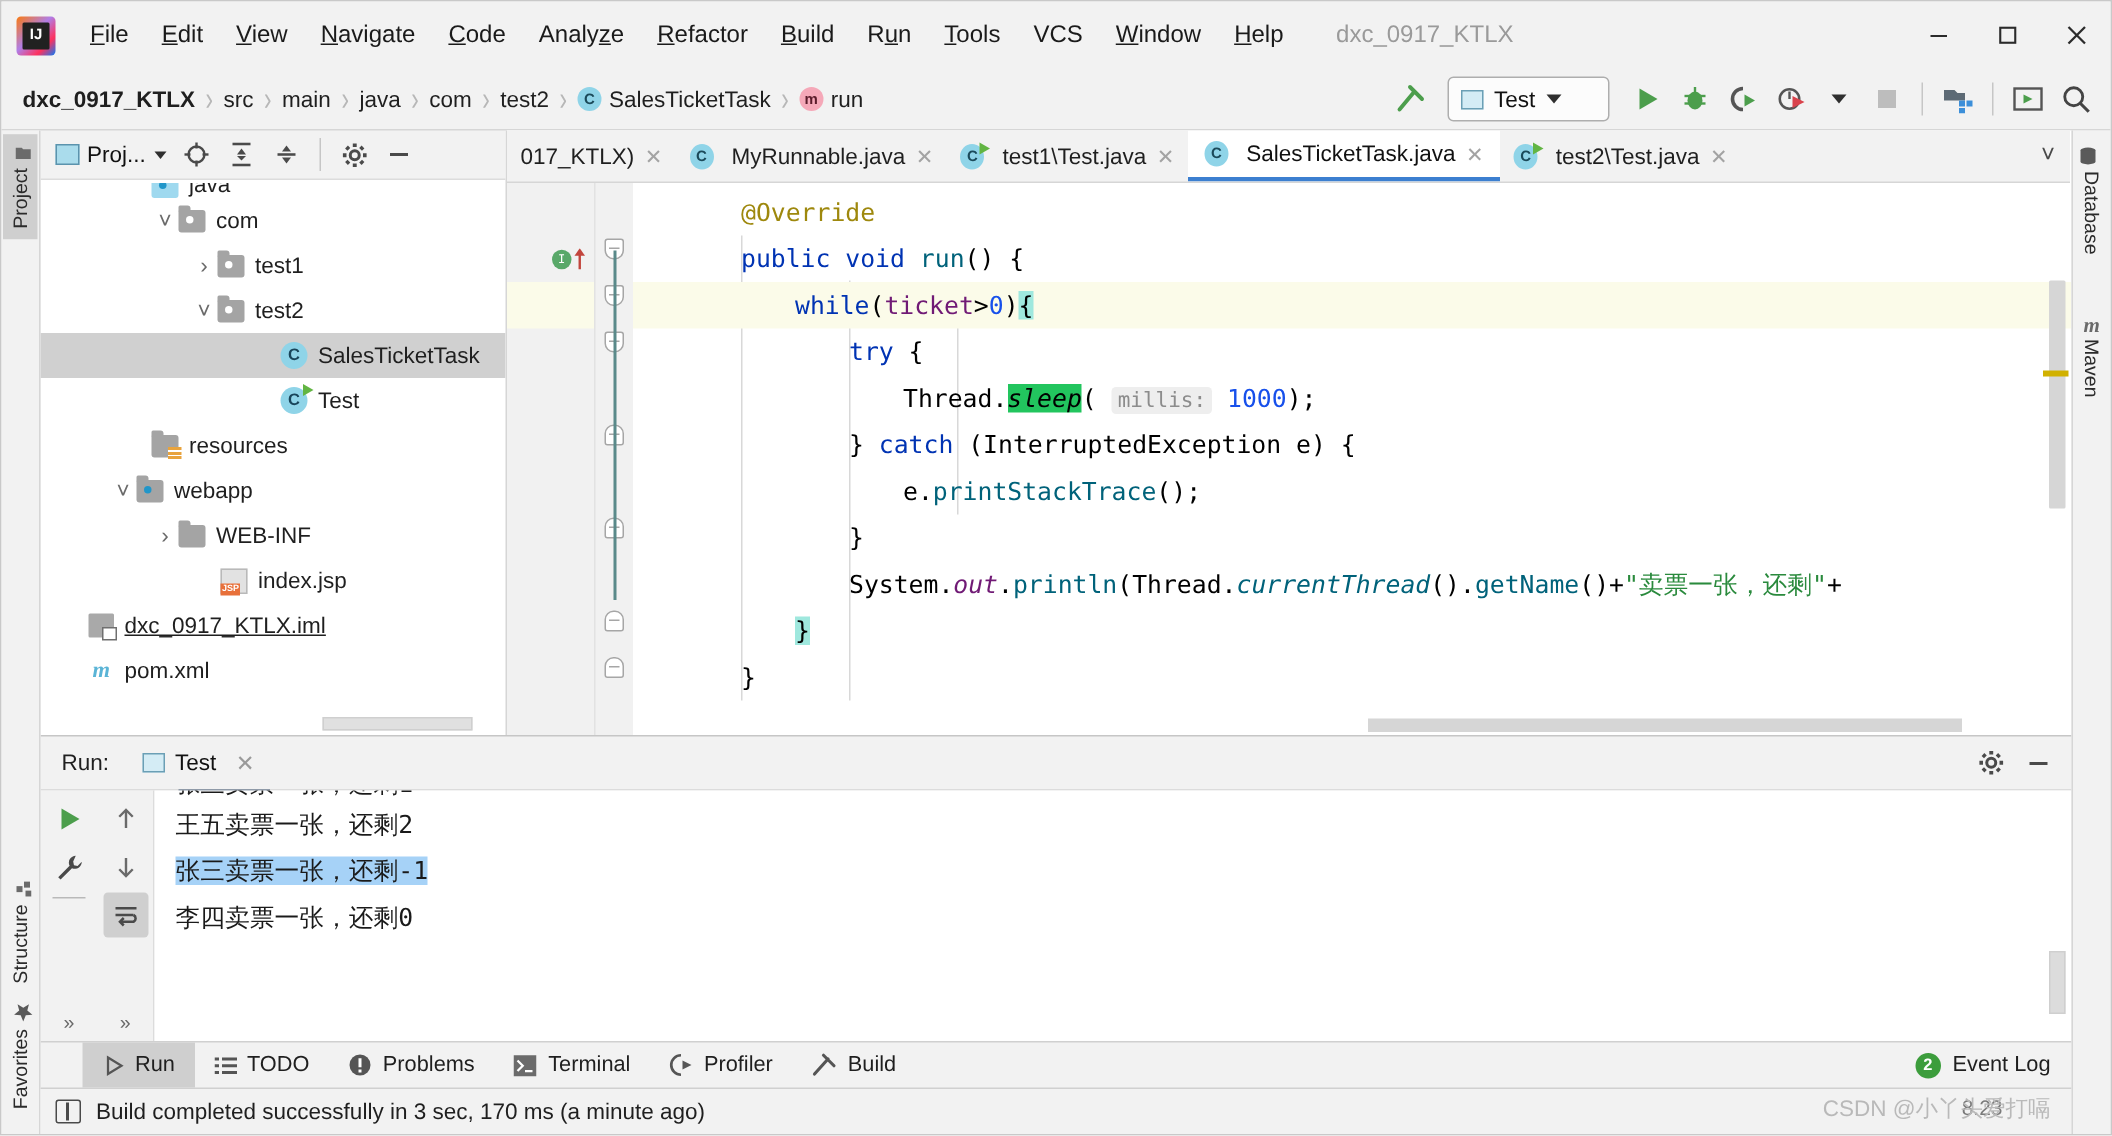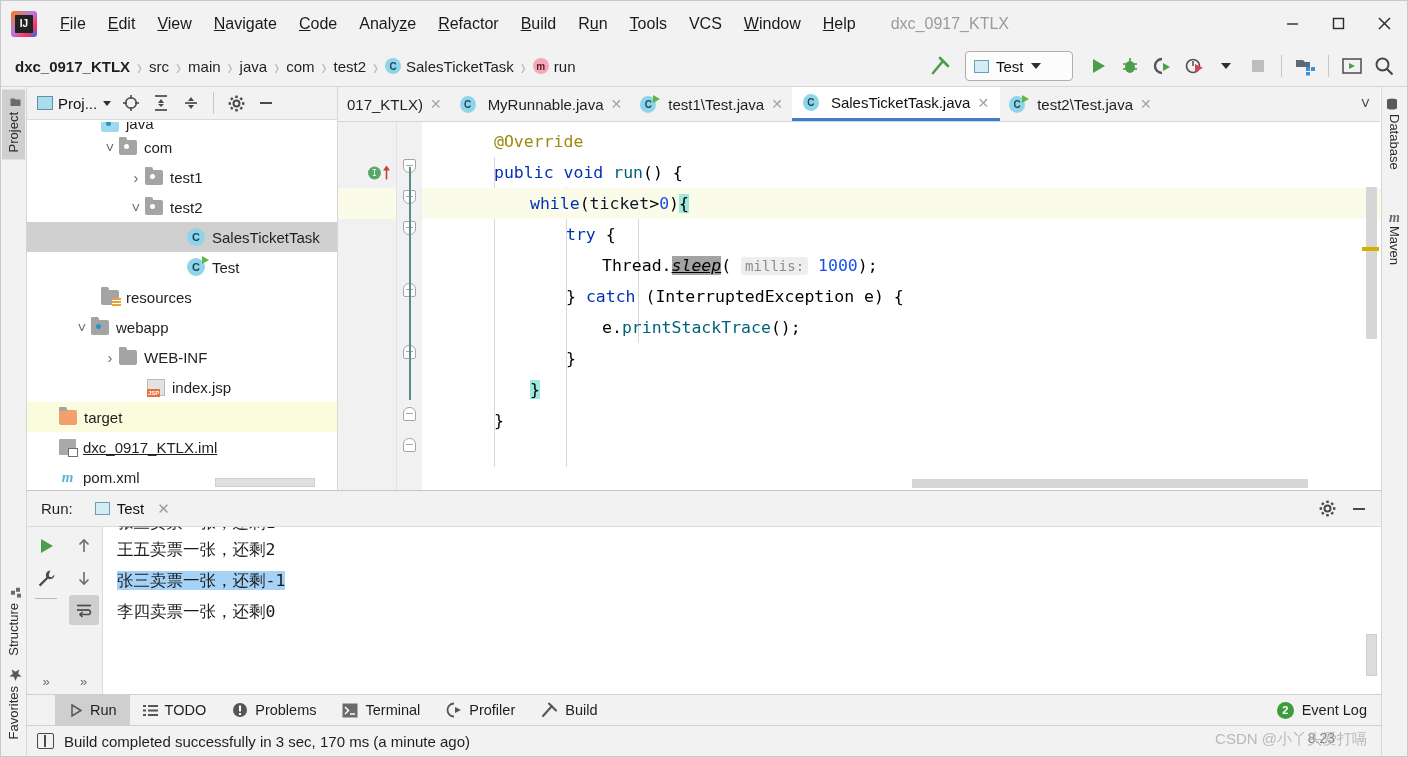--- a/index.html
+++ b/index.html
@@ -285,31 +285,31 @@
     flex: 1 1 auto; position: relative; padding-top: 8px;
     font-family: "DejaVu Sans Mono", monospace; font-size: 16.5px;
     overflow: hidden; min-width: 0;
   }
   .cline {
     height: 31px; line-height: 31px; white-space: pre;
     padding-left: 14px; position: relative;
   }
   .cline.cur { background: #fbfbe9; }
   .k  { color: #0033b3; }
-  .fld{ color: #0f172a; margin-top: 19px; }
+  .fld{ color: #701a75; margin-top: 19px; }
   .num{ color: #1750eb; }
   .ann{ color: #9e880d; }
   .str{ color: #2a8a3d; }
   .mth{ color: #00627a; }
   .stat { font-style: italic; }
   .hint {
     background: #eeeeee; color: #8c8c8c; border-radius: 3px;
     padding: 1px 4px; font-size: 14px;
   }
-  .sleepbg { background: #a3a3a3; text-decoration: underline; }
+  .sleepbg { background: #22c55e; }
   .bracehl { background: #9fe8de; }
   .indent-guide {
     position: absolute; top: 0; bottom: 0; width: 1px; background: #d8d8d8;
   }
   .ed-scroll-v {
     position: absolute; right: 4px; top: 100px; width: 11px; height: 152px;
     background: #d6d6d6; border-radius: 1px; z-index: 5;
   }
   .ed-mark-y {
     position: absolute; right: 2px; top: 160px; width: 17px; height: 4px;
@@ -692,24 +692,20 @@
             </div>
             <div class="tnode" style="padding-left:74px;">
               <span class="twist">›</span>
               <span class="folder plain"></span>
               <span>WEB-INF</span>
             </div>
             <div class="tnode" style="padding-left:120px;align-items:center;">
               <span class="jspico"></span>
               <span>index.jsp</span>
             </div>
-            <div class="tnode hl" style="padding-left:32px;">
-              <span class="folder orange"></span>
-              <span>target</span>
-            </div>
             <div class="tnode" style="padding-left:32px;text-decoration:underline;">
               <span class="imlico"></span>
               <span>dxc_0917_KTLX.iml</span>
             </div>
             <div class="tnode" style="padding-left:32px;">
               <span class="mavico">m</span>
               <span>pom.xml</span>
             </div>
             <div class="hscroll-proj"></div>
           </div>
@@ -766,20 +762,21 @@
 
             <div class="cline">&nbsp;</div>
             <div class="cline"><span class="ann" style="padding-left:58px;display:inline-block;">@Override</span></div>
             <div class="cline"><span style="padding-left:58px;display:inline-block;text-align:right;"><span class="k">public</span> <span class="k">void</span> <span class="mth">run</span>() {</span></div>
             <div class="cline cur"><span style="padding-left:94px;display:inline-block;"><span class="k">while</span>(<span class="fld">ticket</span>&gt;<span class="num">0</span>)<span class="bracehl">{</span></span></div>
             <div class="cline"><span style="padding-left:130px;display:inline-block;"><span class="k">try</span> {</span></div>
             <div class="cline"><span style="padding-left:166px;display:inline-block;">Thread.<span class="sleepbg stat">sleep</span>( <span class="hint">millis:</span> <span class="num">1000</span>);</span></div>
             <div class="cline"><span style="padding-left:130px;display:inline-block;">} <span class="k">catch</span> (InterruptedException e) {</span></div>
             <div class="cline"><span style="padding-left:166px;display:inline-block;">e.<span class="mth">printStackTrace</span>();</span></div>
             <div class="cline"><span style="padding-left:130px;display:inline-block;">}</span></div>
+            <div class="cline"><span style="padding-left:130px;display:inline-block;">System.<span class="fld stat">out</span>.<span class="mth">println</span>(Thread.<span class="stat mth">currentThread</span>().<span class="mth">getName</span>()+<span class="str">"<span>卖票一张，还剩</span>"</span>+</span></div>
             <div class="cline"><span style="padding-left:94px;display:inline-block;"><span class="bracehl">}</span></span></div>
             <div class="cline"><span style="padding-left:58px;display:inline-block;">}</span></div>
 
             <div class="ed-scroll-v"></div>
             <div class="ed-mark-y"></div>
             <div class="ed-scroll-h"></div>
           </div>
         </div>
       </div>
 

